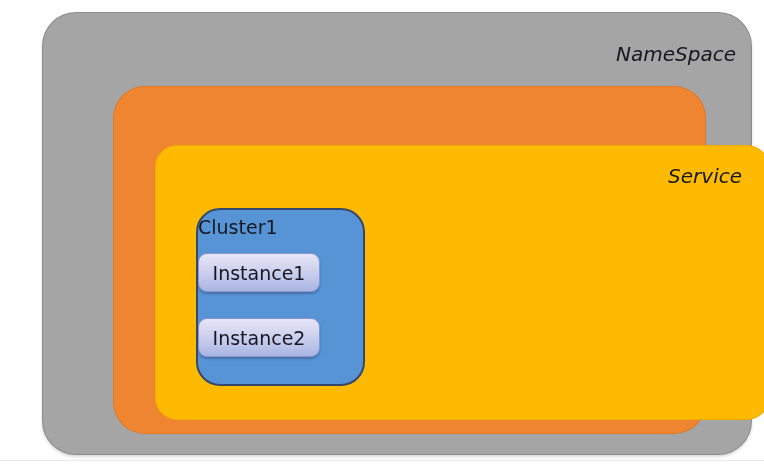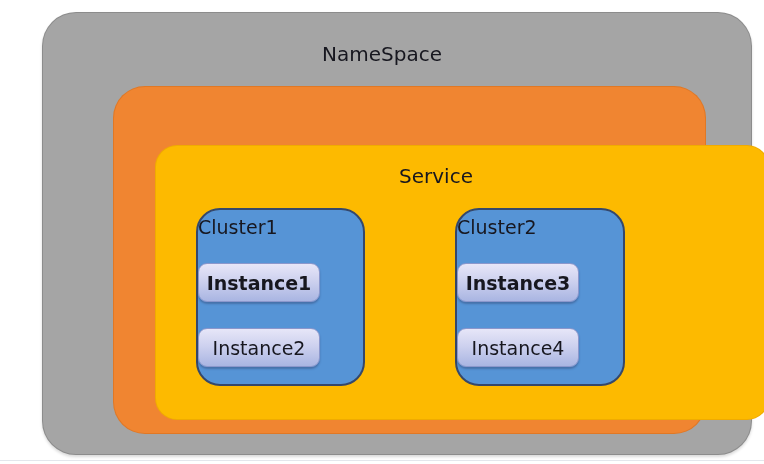--- a/index.html
+++ b/index.html
@@ -46,25 +46,26 @@
     width: 614px;
     height: 275px;
     border-radius: 22px;
     background: var(--service);
     border: 1px solid rgba(220,150,0,0.4);
   }
   .ring-label {
     position: absolute;
     left: 0;
     right: 0;
-    text-align: center;
+    text-align: right;
     font-size: 20px;
     line-height: 24px;
     color: var(--text);
     white-space: nowrap;
+    font-style: italic;
   }
   .ns-label   { top: 29px; transform: translateX(-15px); }
   .grp-label  { top: 23px; transform: translateX(-22px); }
   .svc-label  { top: 18px; transform: translateX(-26px); }
   .cluster {
     position: absolute;
     top: 62px;
     width: 169px;
     height: 178px;
     border-radius: 24px;
@@ -95,21 +96,21 @@
       var(--instance-bottom) 100%);
     border: 1px solid var(--instance-border);
     box-shadow: 0 2px 2px rgba(40,50,90,0.35);
     display: flex;
     align-items: center;
     justify-content: center;
     font-size: 19px;
     color: var(--text);
     white-space: nowrap;
   }
-  .instance.first  { margin-top: 24px; font-weight: bold; }
+  .instance.first  { margin-top: 14px; }
   .instance.second { margin-top: 26px; }
   .bottom-line {
     position: absolute;
     left: 0;
     right: 0;
     top: 460px;
     height: 1px;
     background: var(--bottom-line);
   }
 </style>
@@ -125,24 +126,19 @@
 
       <div class="box service">
         <div class="ring-label svc-label">Service</div>
 
         <div class="cluster cluster-1">
           <div class="cluster-label">Cluster1</div>
           <div class="instance first">Instance1</div>
           <div class="instance second">Instance2</div>
         </div>
 
-        <div class="cluster cluster-2">
-          <div class="cluster-label">Cluster2</div>
-          <div class="instance first">Instance3</div>
-          <div class="instance second">Instance4</div>
-        </div>
 
       </div>
     </div>
   </div>
 
   <div class="bottom-line"></div>
 </div>
 
 </body></html>

